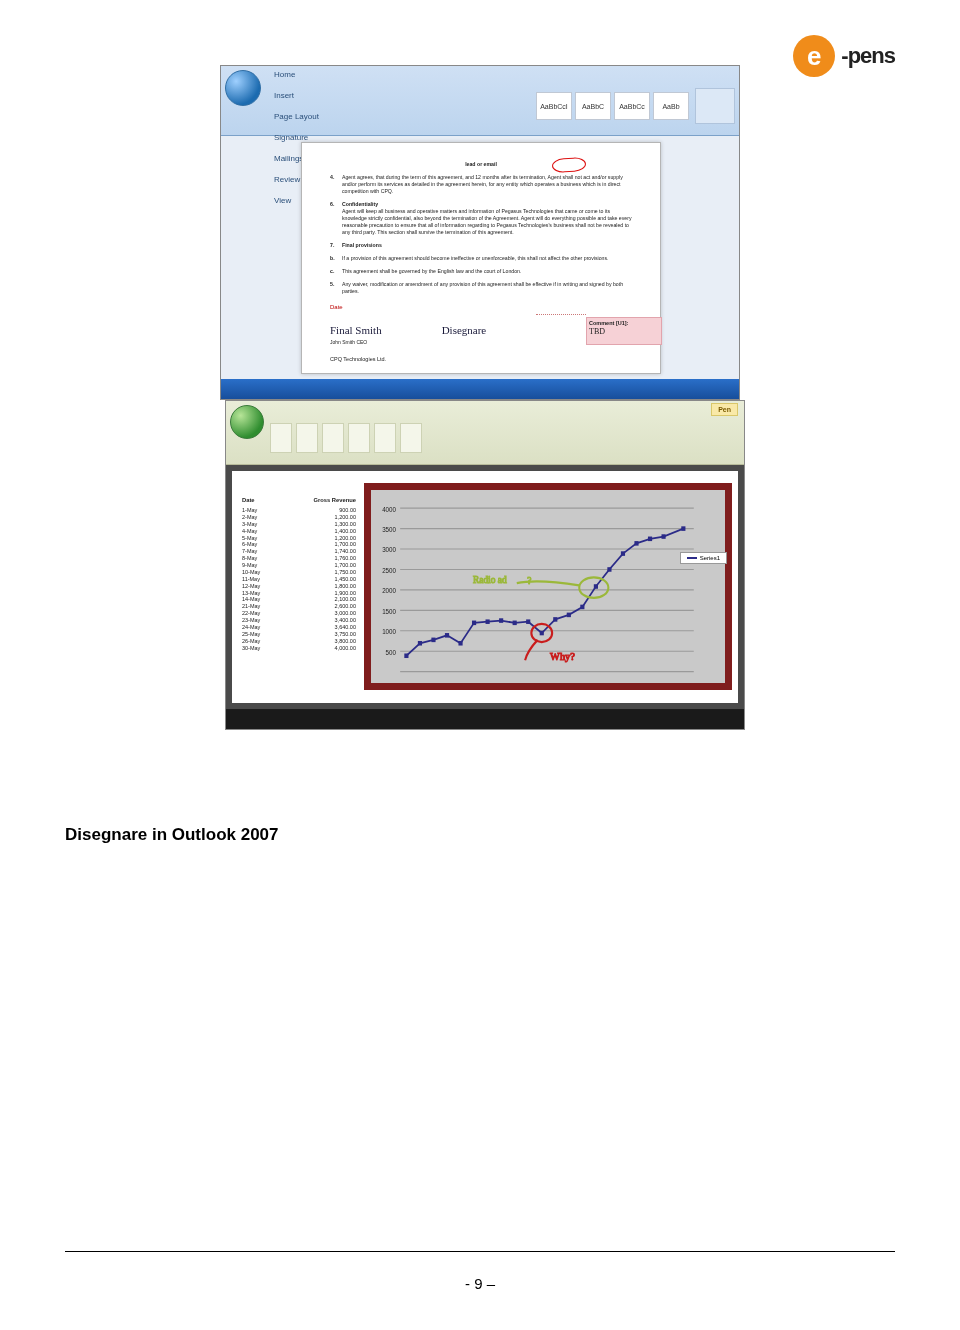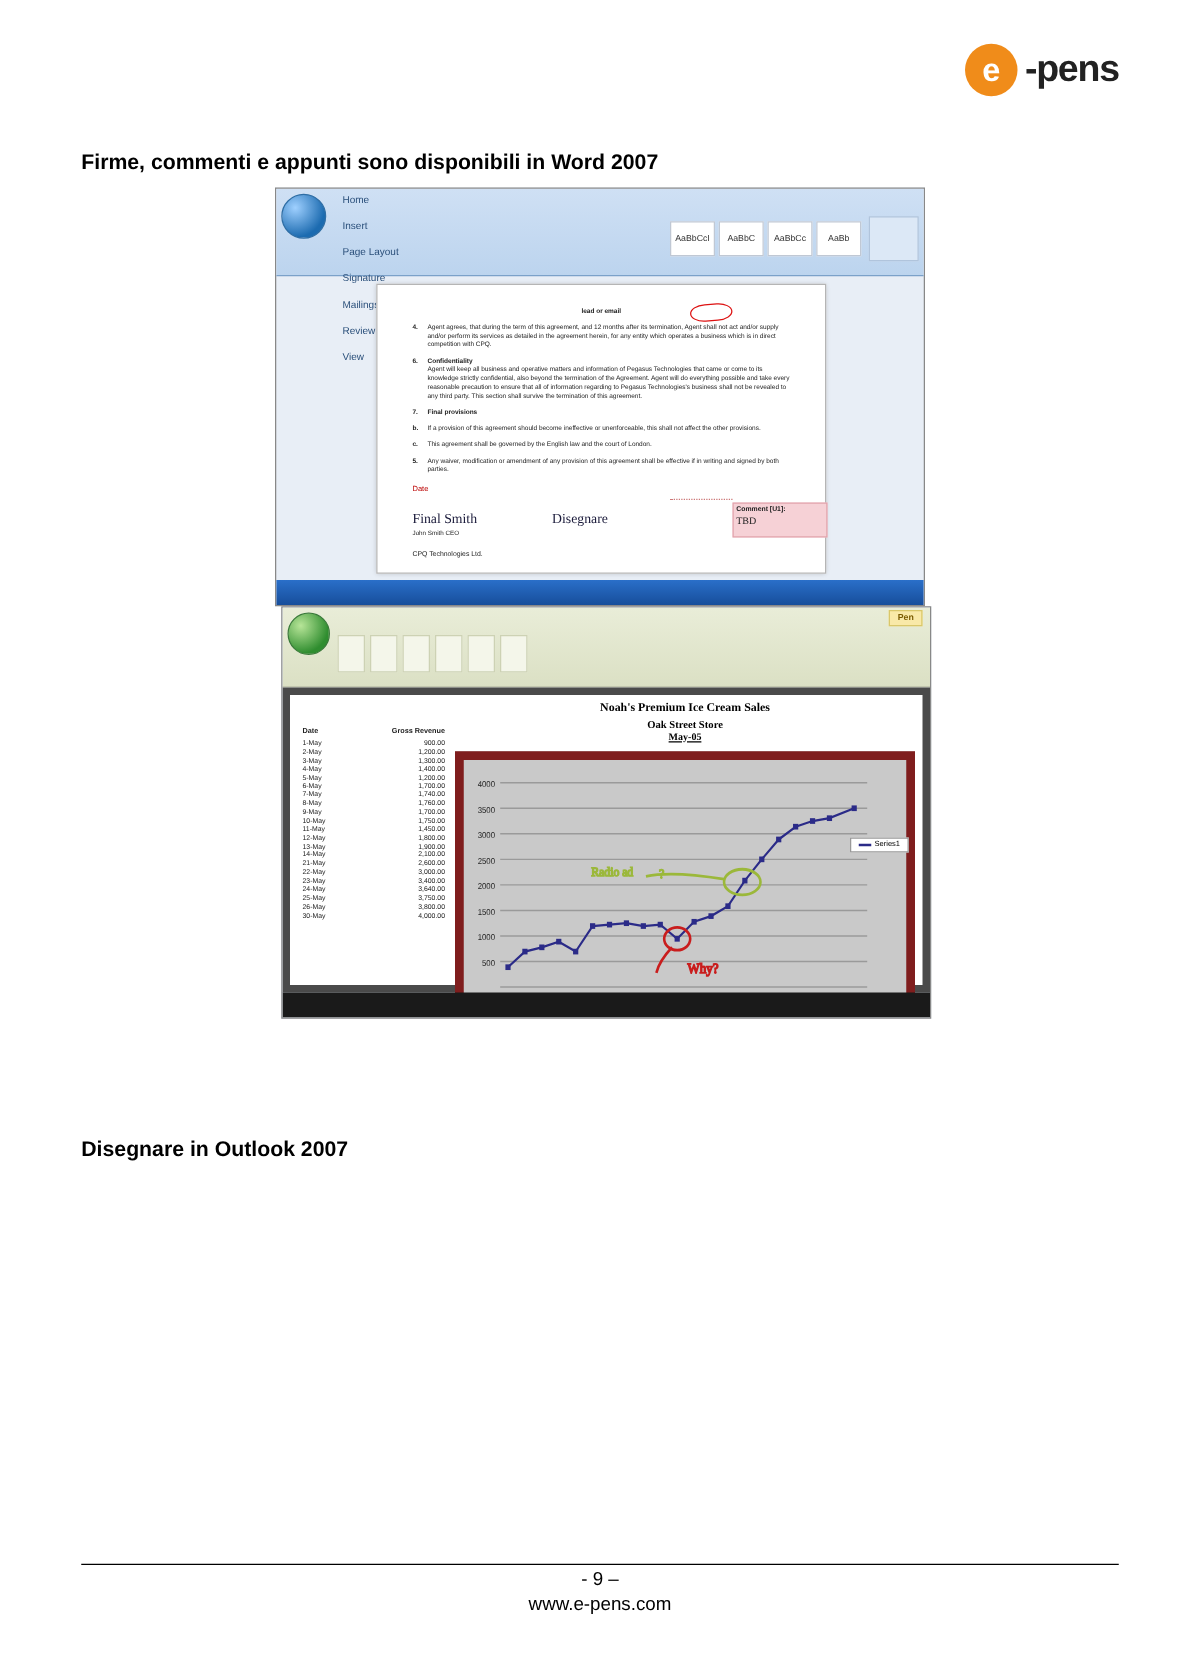--- a/index.html
+++ b/index.html
@@ -23,21 +23,21 @@
     gap: 6px;
   }
   .logo-e {
     width: 42px; height: 42px;
     background: #f08c1a;
     border-radius: 50%;
     display: flex; align-items: center; justify-content: center;
     color: #fff; font-weight: bold; font-size: 26px;
     font-family: Arial, sans-serif;
   }
-  .logo-text { font-size: 30px; font-weight: bold; letter-spacing: -1px; color:#222; }
+  .logo-text { font-size: 22px; font-weight: bold; letter-spacing: -1px; color:#222; }
 
   h2.section {
     font-size: 17px;
     font-weight: bold;
     margin-top: 45px;
     margin-bottom: 10px;
   }
   h2.first { margin-top: 55px; }
 
   
@@ -198,21 +198,20 @@
 </head>
 <body>
 
 <div class="logo">
   <div class="logo-e">e</div>
   <div class="logo-text">-pens</div>
 </div>
 
 <div class="page">
 
-  <h2 class="section first">Firme, commenti e appunti sono disponibili in Word 2007</h2>
 
   <div class="shot-wrap">
     <div class="shot shot1">
       <div class="ribbon">
         <div class="orb"></div>
         <div class="tabs">
           <span>Home</span>
           <span>Insert</span>
           <span>Page Layout</span>
           <span>Signature</span>
@@ -375,25 +374,20 @@
                   <span>26-May</span>
                   <span>3,800.00</span>
                 </div>
                 <div class="row">
                   <span>30-May</span>
                   <span>4,000.00</span>
                 </div>
               </div>
           </div>
           <div class="chart-area">
-            <div class="chart-title">
-              <span>Noah's Premium Ice Cream Sales</span>
-              <span class="sub">Oak Street Store</span>
-              <span class="date">May-05</span>
-            </div>
             <div class="plot">
               <svg width="100%" height="100%" viewBox="0 0 340 170" preserveAspectRatio="none">
                 <g class="grid">
                   <line x1="28" y1="160" x2="310" y2="160"></line>
                   <line x1="28" y1="142" x2="310" y2="142"></line>
                   <line x1="28" y1="124" x2="310" y2="124"></line>
                   <line x1="28" y1="106" x2="310" y2="106"></line>
                   <line x1="28" y1="88" x2="310" y2="88"></line>
                   <line x1="28" y1="70" x2="310" y2="70"></line>
                   <line x1="28" y1="52" x2="310" y2="52"></line>
@@ -460,14 +454,13 @@
     </div>
   </div>
 
   <h2 class="section" style="margin-top:95px">Disegnare in Outlook 2007</h2>
 
 </div>
 
 <div class="footer-line"></div>
 <div class="footer">
   <div>- 9 –</div>
-  <div>www.e-pens.com</div>
 </div>
 
 </body></html>

